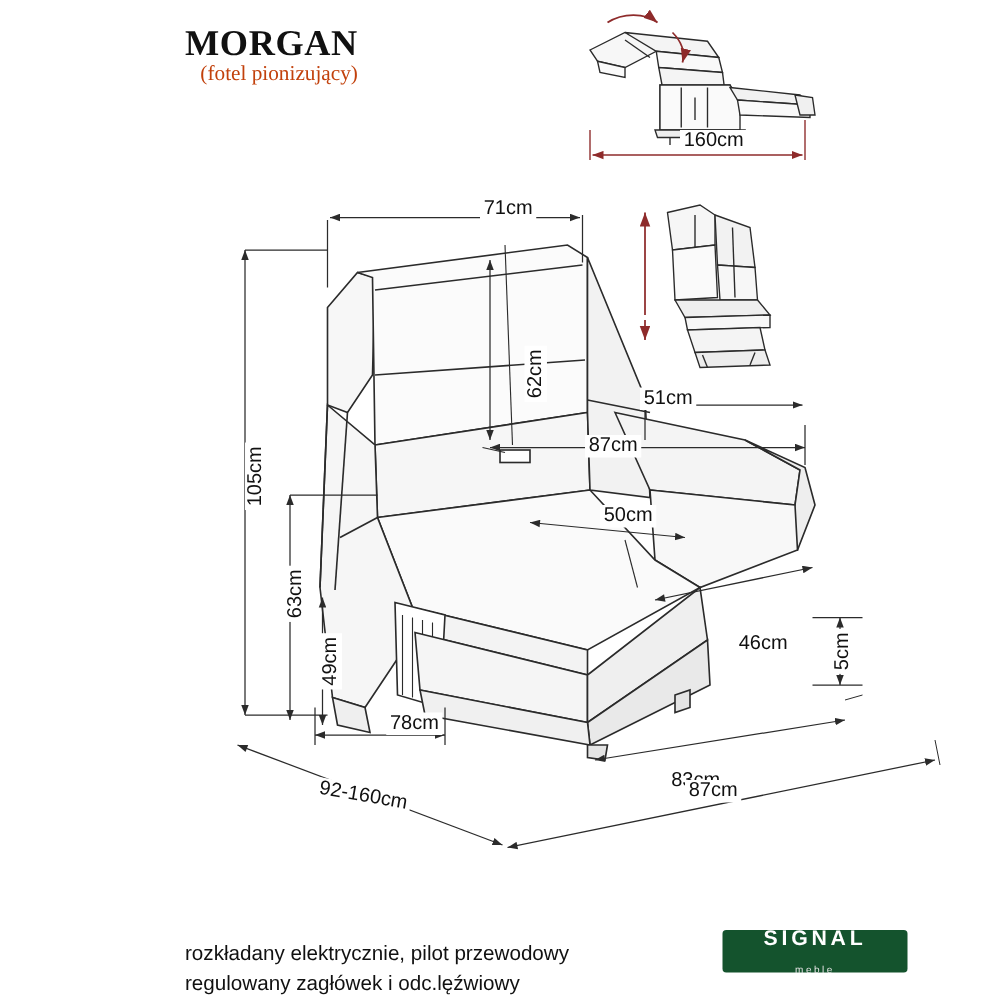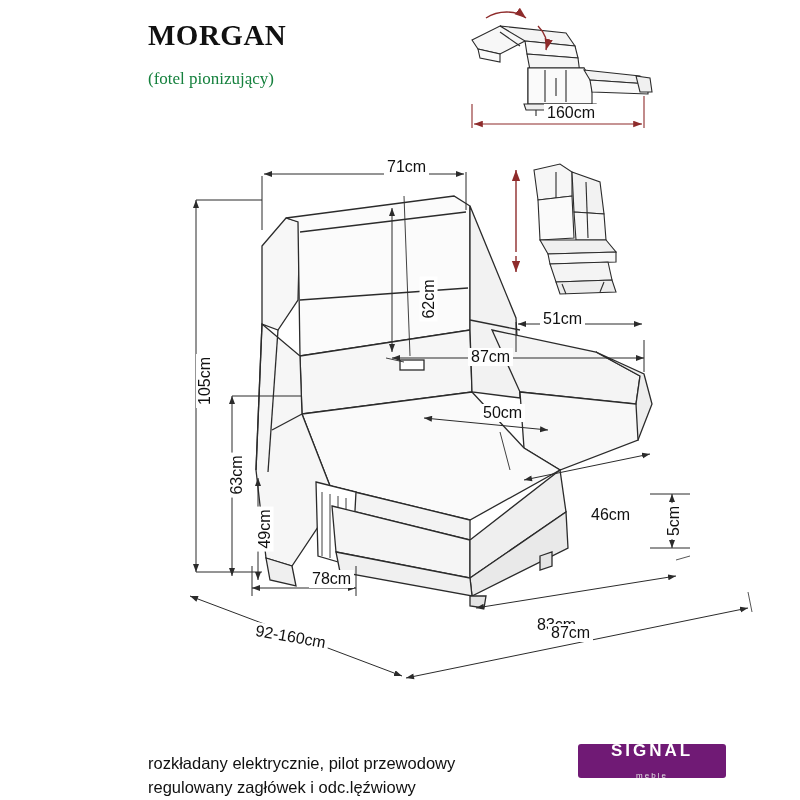--- a/index.html
+++ b/index.html
@@ -29,40 +29,41 @@
   }
   .title-main {
     font-size: 29px;
     font-weight: bold;
     letter-spacing: 0.5px;
     line-height: 1.05;
     color: #111;
   }
   .title-sub {
     font-size: 17px;
-    color: #15803d;
-    margin-top: 20px;
+    color: #c2410c;
+    margin-top: 0;
     line-height: 1.1;
+    text-align: right;
   }
   .footer-block {
     position: absolute;
     left: 148px;
     top: 716px;
     font-size: 16.5px;
     color: #111;
     line-height: 1.45;
     margin-top: 36px;
   }
   .logo-box {
     position: absolute;
     left: 578px;
     top: 744px;
     width: 148px;
     height: 34px;
-    background: #701a75;
+    background: #14532d;
     border-radius: 3px;
     color: #ffffff;
     display: flex;
     flex-direction: column;
     align-items: center;
     justify-content: center;
   }
   .logo-main {
     font-size: 17px;
     font-weight: bold;
@@ -283,21 +284,21 @@
   <div class="dim-label vert" style="left:406px; top:290px; transform:rotate(-90deg);">62cm</div>
 
   <div class="dim-label vert" style="left:178px; top:372px; transform:rotate(-90deg);">105cm</div>
 
   <div class="dim-label vert" style="left:214px; top:466px; transform:rotate(-90deg);">63cm</div>
 
   <div class="dim-label vert" style="left:242px; top:520px; transform:rotate(-90deg);">49cm</div>
 
   <div class="dim-label" style="left:468px; top:348px;">87cm</div>
 
-  <div class="dim-label" style="left:540px; top:310px;">51cm</div>
+  <div class="dim-label" style="left:512px; top:310px;">51cm</div>
 
   <div class="dim-label" style="left:480px; top:404px;text-align:center;">50cm</div>
 
   <div class="dim-label" style="left:588px; top:466px;margin-top:40px;">46cm</div>
 
   <div class="dim-label vert" style="left:656px; top:512px; transform:rotate(-90deg);">5cm</div>
 
   <div class="dim-label" style="left:266px; top:570px;margin-left:43px;">78cm</div>
 
   <div class="dim-label" style="left:534px; top:616px;text-align:right;">83cm</div>

